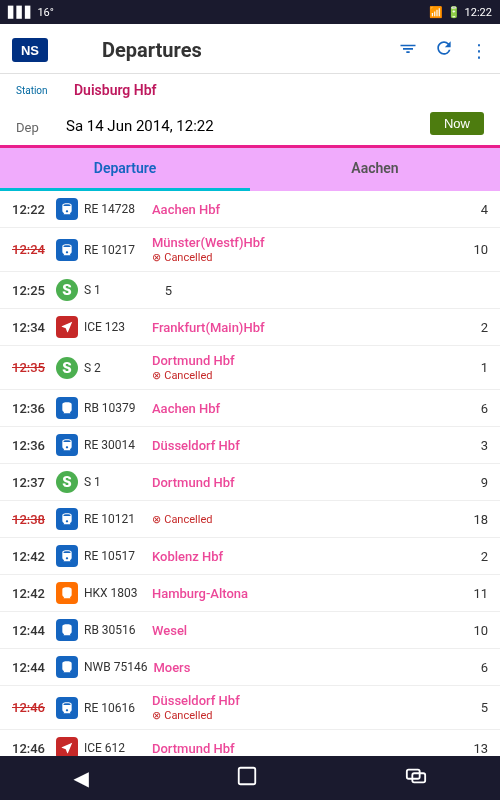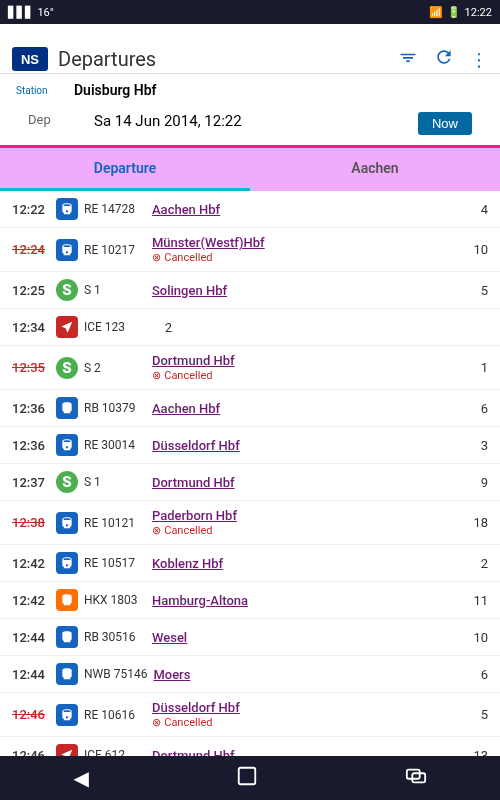--- a/index.html
+++ b/index.html
@@ -23,37 +23,38 @@
       font-size: 11px;
     }
     .status-left { display: flex; gap: 4px; align-items: center; }
     .status-right { display: flex; gap: 4px; align-items: center; font-size: 11px; }
 
     
     .app-header {
       background: white;
       height: 50px;
       display: flex;
-      align-items: flex-end;
-      padding: 2px 12px;
+      align-items: flex-start;
+      padding: 14px 12px;
       gap: 10px;
       border-bottom: 1px solid #e0e0e0;
     }
     .ns-logo {
       width: 36px;
       height: 24px;
       display: flex;
       align-items: center;
       justify-content: center;
     }
     .header-title {
       flex: 1;
       font-size: 20px;
       color: #333;
-      font-weight: 400;
+      font-weight: 700;
+      margin-left: 44px;
     }
     .header-icons {
       display: flex;
       gap: 16px;
       align-items: center;
     }
     .header-icon {
       color: #1565C0;
       font-size: 18px;
       cursor: pointer;
@@ -69,34 +70,34 @@
       align-items: center;
       padding: 8px 16px;
       gap: 8px;
     }
     .station-label {
       color: #0369a1;
       font-size: 10px;
       min-width: 50px;
     }
     .station-value {
-      color: #000000;
+      color: #be185d;
       font-size: 14px;
       font-weight: 600;
     }
     .dep-row {
       display: flex;
-      align-items: flex-start;
-      padding: 6px 28px 10px;
-      gap: 16px;
+      align-items: flex-end;
+      padding: 6px 16px 10px;
+      gap: 0;
     }
     .dep-label { color: #666; font-size: 13px; min-width: 50px; }
     .dep-value { color: #000; font-size: 15px; flex: 1; }
     .now-btn {
-      background: #0369a1;
+      background: #4d7c0f;
       color: white;
       border: none;
       padding: 4px 14px;
       border-radius: 3px;
       font-size: 13px;
       cursor: pointer;
     }
 
     
     .tabs {
@@ -174,23 +175,22 @@
       font-size: 12px;
       color: #333;
       min-width: 62px;
     }
 
     .dep-destination {
       flex: 1;
     }
     .dest-name {
       font-size: 13px;
-      color: #701a75;
+      color: #ec4899;
       font-weight: 500;
-      text-decoration: underline;
     }
     .cancelled-label {
       font-size: 11px;
       color: #c62828;
       display: flex;
       align-items: center;
       gap: 3px;
       margin-top: 1px;
     }
 
@@ -302,33 +302,33 @@
           <span>⊗</span> 
           <span>Cancelled</span>
         </div>
       </div>
       <span class="dep-track">10</span>
     </div>
     <div class="dep-item">
       <span class="dep-time">12:25</span>
       <div class="train-icon s">S</div>
       <span class="train-number">S 1</span>
-      <div class="dep-destination">
-        <div class="dest-name">Solingen Hbf</div>
-      </div>
       <span class="dep-track">5</span>
     </div>
     <div class="dep-item">
       <span class="dep-time">12:34</span>
       <div class="train-icon ice">
         <svg width="14" height="14" viewBox="0 0 24 24" fill="white">
           <path d="M21 3L3 10.53v.98l6.84 2.65L12.48 21h.98L21 3z"></path>
         </svg>
       </div>
       <span class="train-number">ICE 123</span>
+      <div class="dep-destination">
+        <div class="dest-name">Frankfurt(Main)Hbf</div>
+      </div>
       <span class="dep-track">2</span>
     </div>
     <div class="dep-item cancelled">
       <span class="dep-time">12:35</span>
       <div class="train-icon s">S</div>
       <span class="train-number">S 2</span>
       <div class="dep-destination">
         <div class="dest-name">Dortmund Hbf</div>
         <div class="cancelled-label">
           <span>⊗</span> 
@@ -374,21 +374,20 @@
     </div>
     <div class="dep-item cancelled">
       <span class="dep-time">12:38</span>
       <div class="train-icon re">
         <svg width="14" height="14" viewBox="0 0 24 24" fill="white">
           <path d="M12 2C8 2 4 2.5 4 6v9c0 1.9 1.34 3.47 3.12 3.87L6 21h12l-1.12-2.13C18.66 18.47 20 16.9 20 15V6c0-3.5-3.58-4-8-4zm0 2c3.51 0 6 .46 6 2v1H6V6c0-1.54 2.49-2 6-2zm0 14c-1.1 0-2-.9-2-2s.9-2 2-2 2 .9 2 2-.9 2-2 2z"></path>
         </svg>
       </div>
       <span class="train-number">RE 10121</span>
       <div class="dep-destination">
-        <div class="dest-name">Paderborn Hbf</div>
         <div class="cancelled-label">
           <span>⊗</span> 
           <span>Cancelled</span>
         </div>
       </div>
       <span class="dep-track">18</span>
     </div>
     <div class="dep-item">
       <span class="dep-time">12:42</span>
       <div class="train-icon re">

